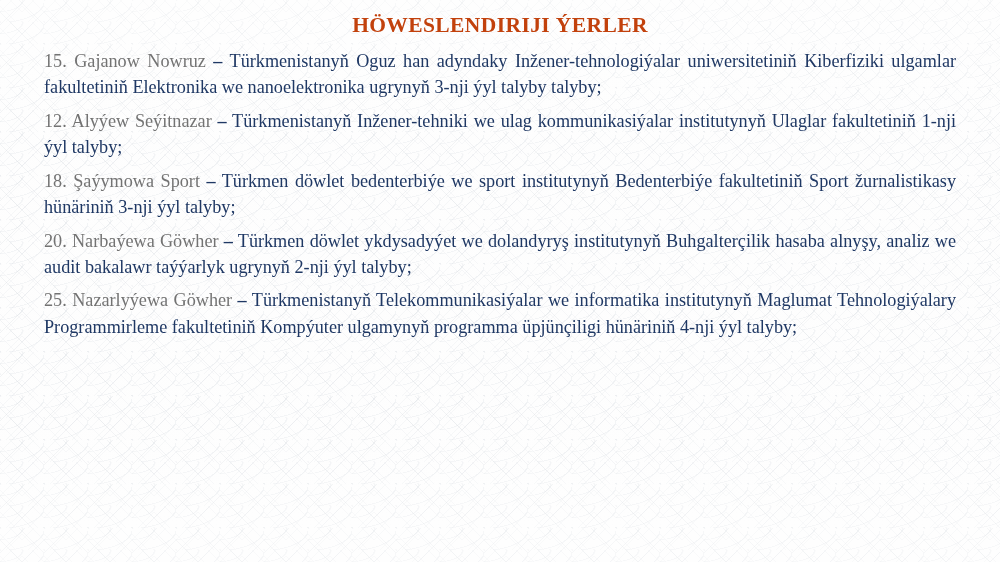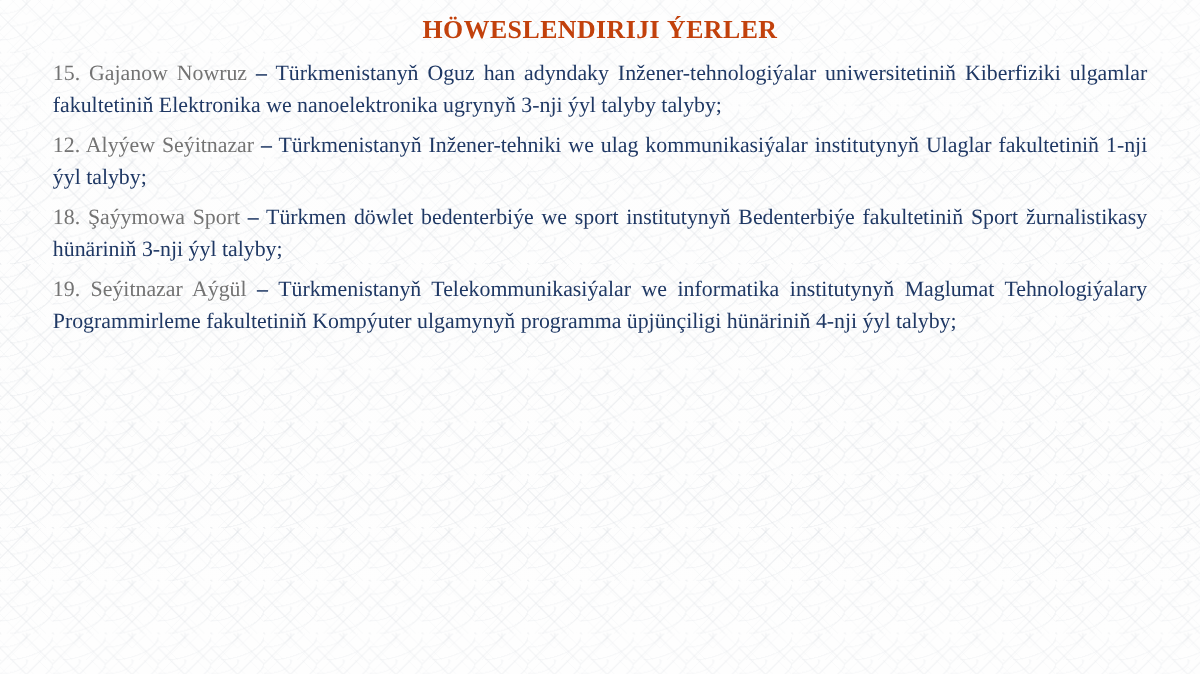--- a/index.html
+++ b/index.html
@@ -132,22 +132,28 @@
 
 
 
     <p class="entry">
       <span class="entry-name">18.</span>
       <span class="entry-name">Şaýymowa Sport</span>
       <span class="entry-dash">–</span>
       <span class="entry-desc">Türkmen döwlet bedenterbiýe we sport institutynyň Bedenterbiýe fakultetiniň Sport žurnalistikasy hünäriniň 3-nji ýyl talyby;</span>
     </p>
 
+    <p class="entry">
+      <span class="entry-name">20.</span>
+      <span class="entry-name">Narbaýewa Göwher</span>
+      <span class="entry-dash">–</span>
+      <span class="entry-desc">Türkmen döwlet ykdysadyýet we dolandyryş institutynyň Buhgalterçilik hasaba alnyşy, analiz we audit bakalawr taýýarlyk ugrynyň 2-nji ýyl talyby;</span>
+    </p>
 
     <p class="entry">
-      <span class="entry-name">19.</span>
-      <span class="entry-name">Seýitnazar Aýgül</span>
+      <span class="entry-name">25.</span>
+      <span class="entry-name">Nazarlyýewa Göwher</span>
       <span class="entry-dash">–</span>
       <span class="entry-desc">Türkmenistanyň Telekommunikasiýalar we informatika institutynyň Maglumat Tehnologiýalary Programmirleme fakultetiniň Kompýuter ulgamynyň programma üpjünçiligi hünäriniň 4-nji ýyl talyby;</span>
     </p>
 
   </div>
 </div>
 
 </body></html>

